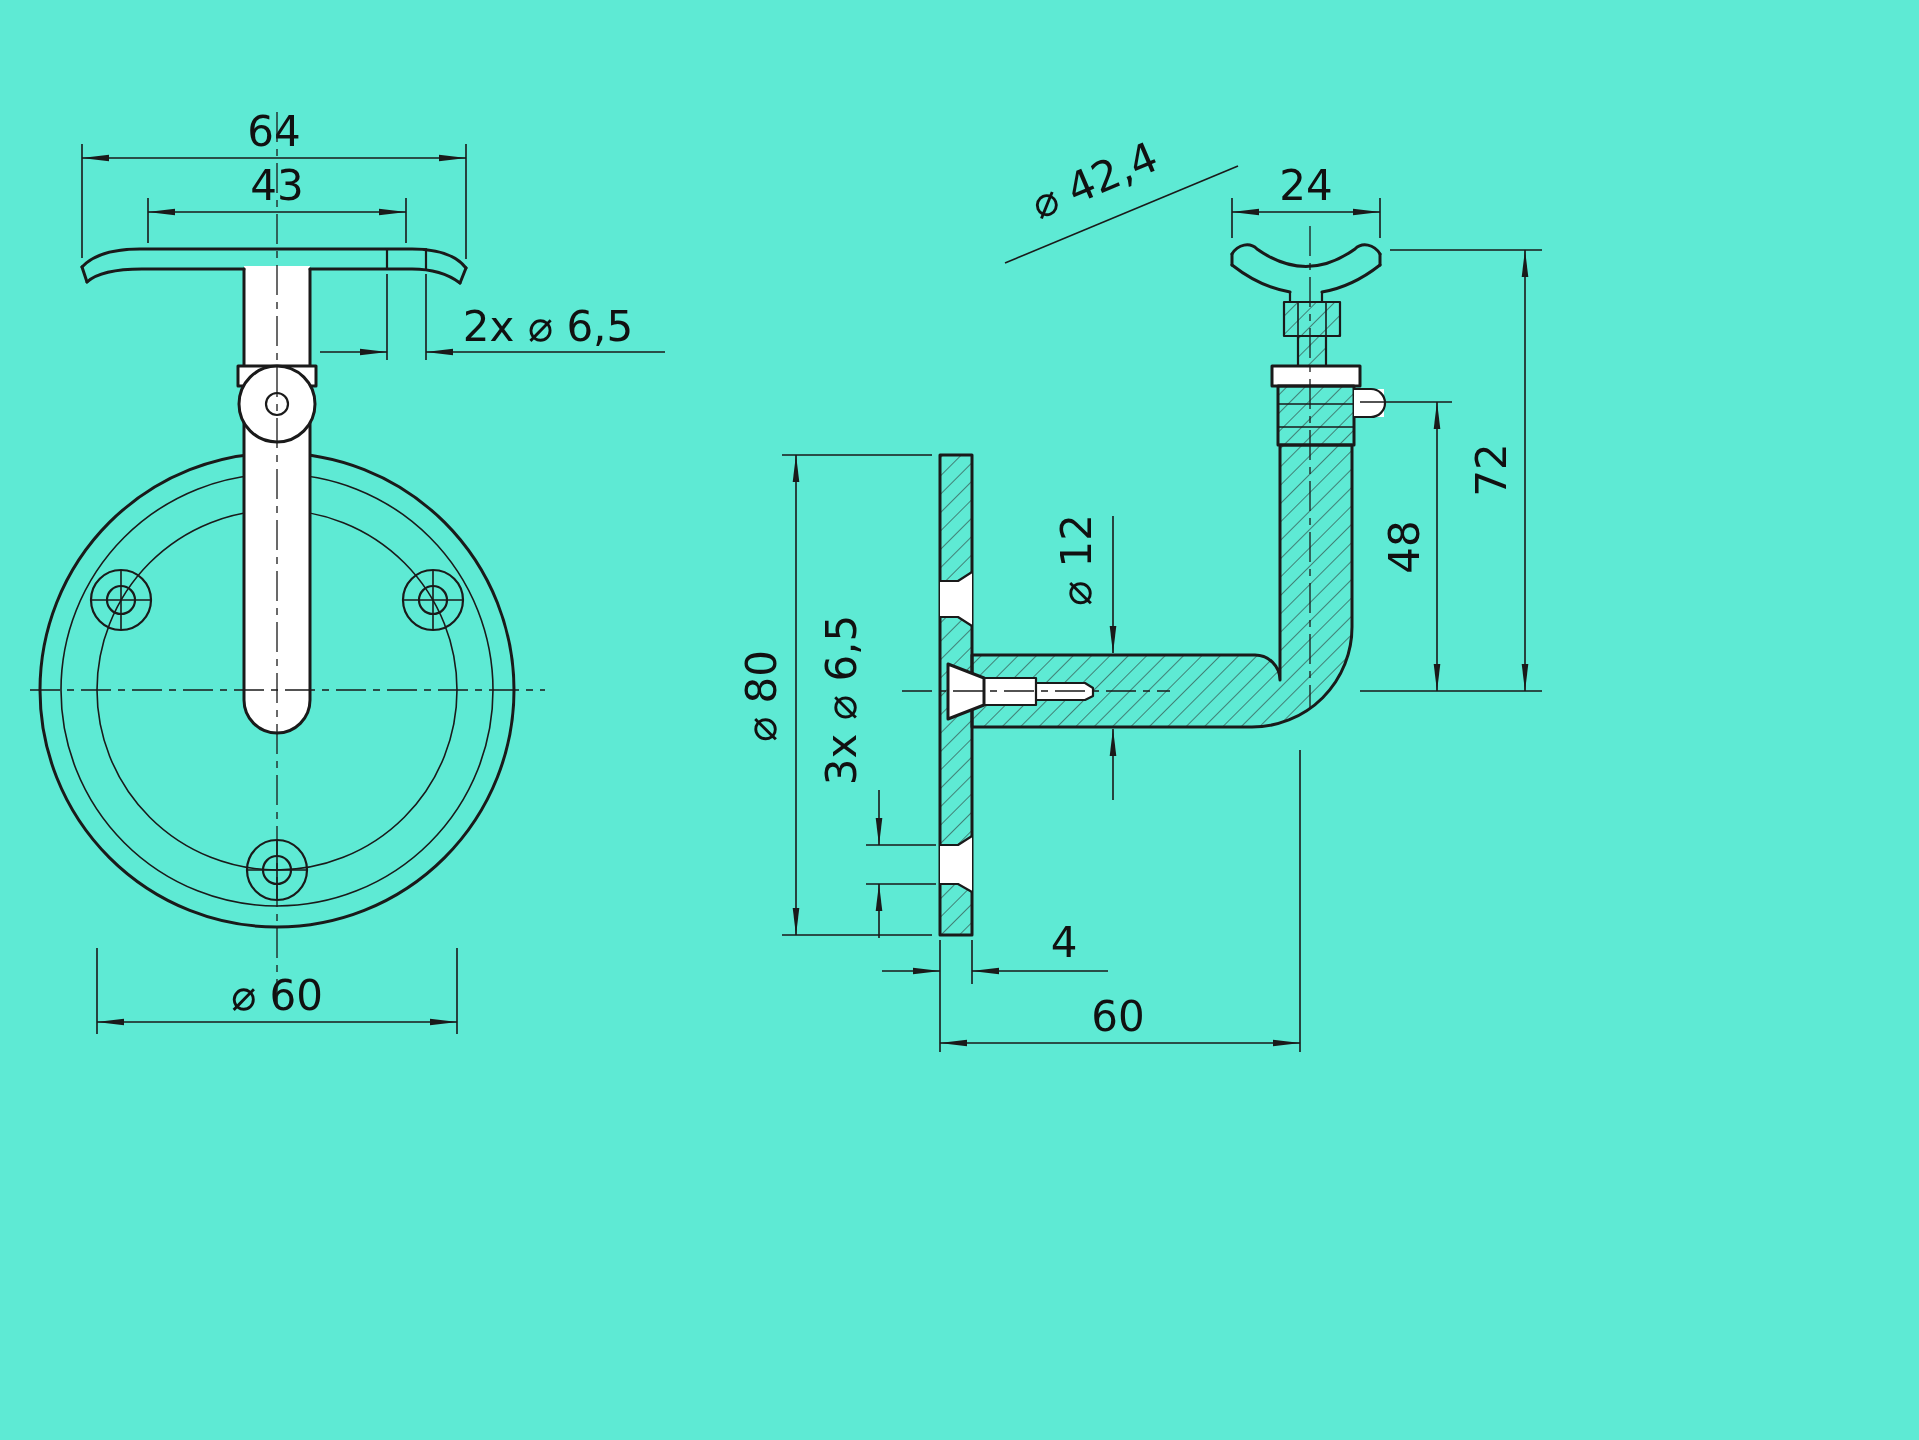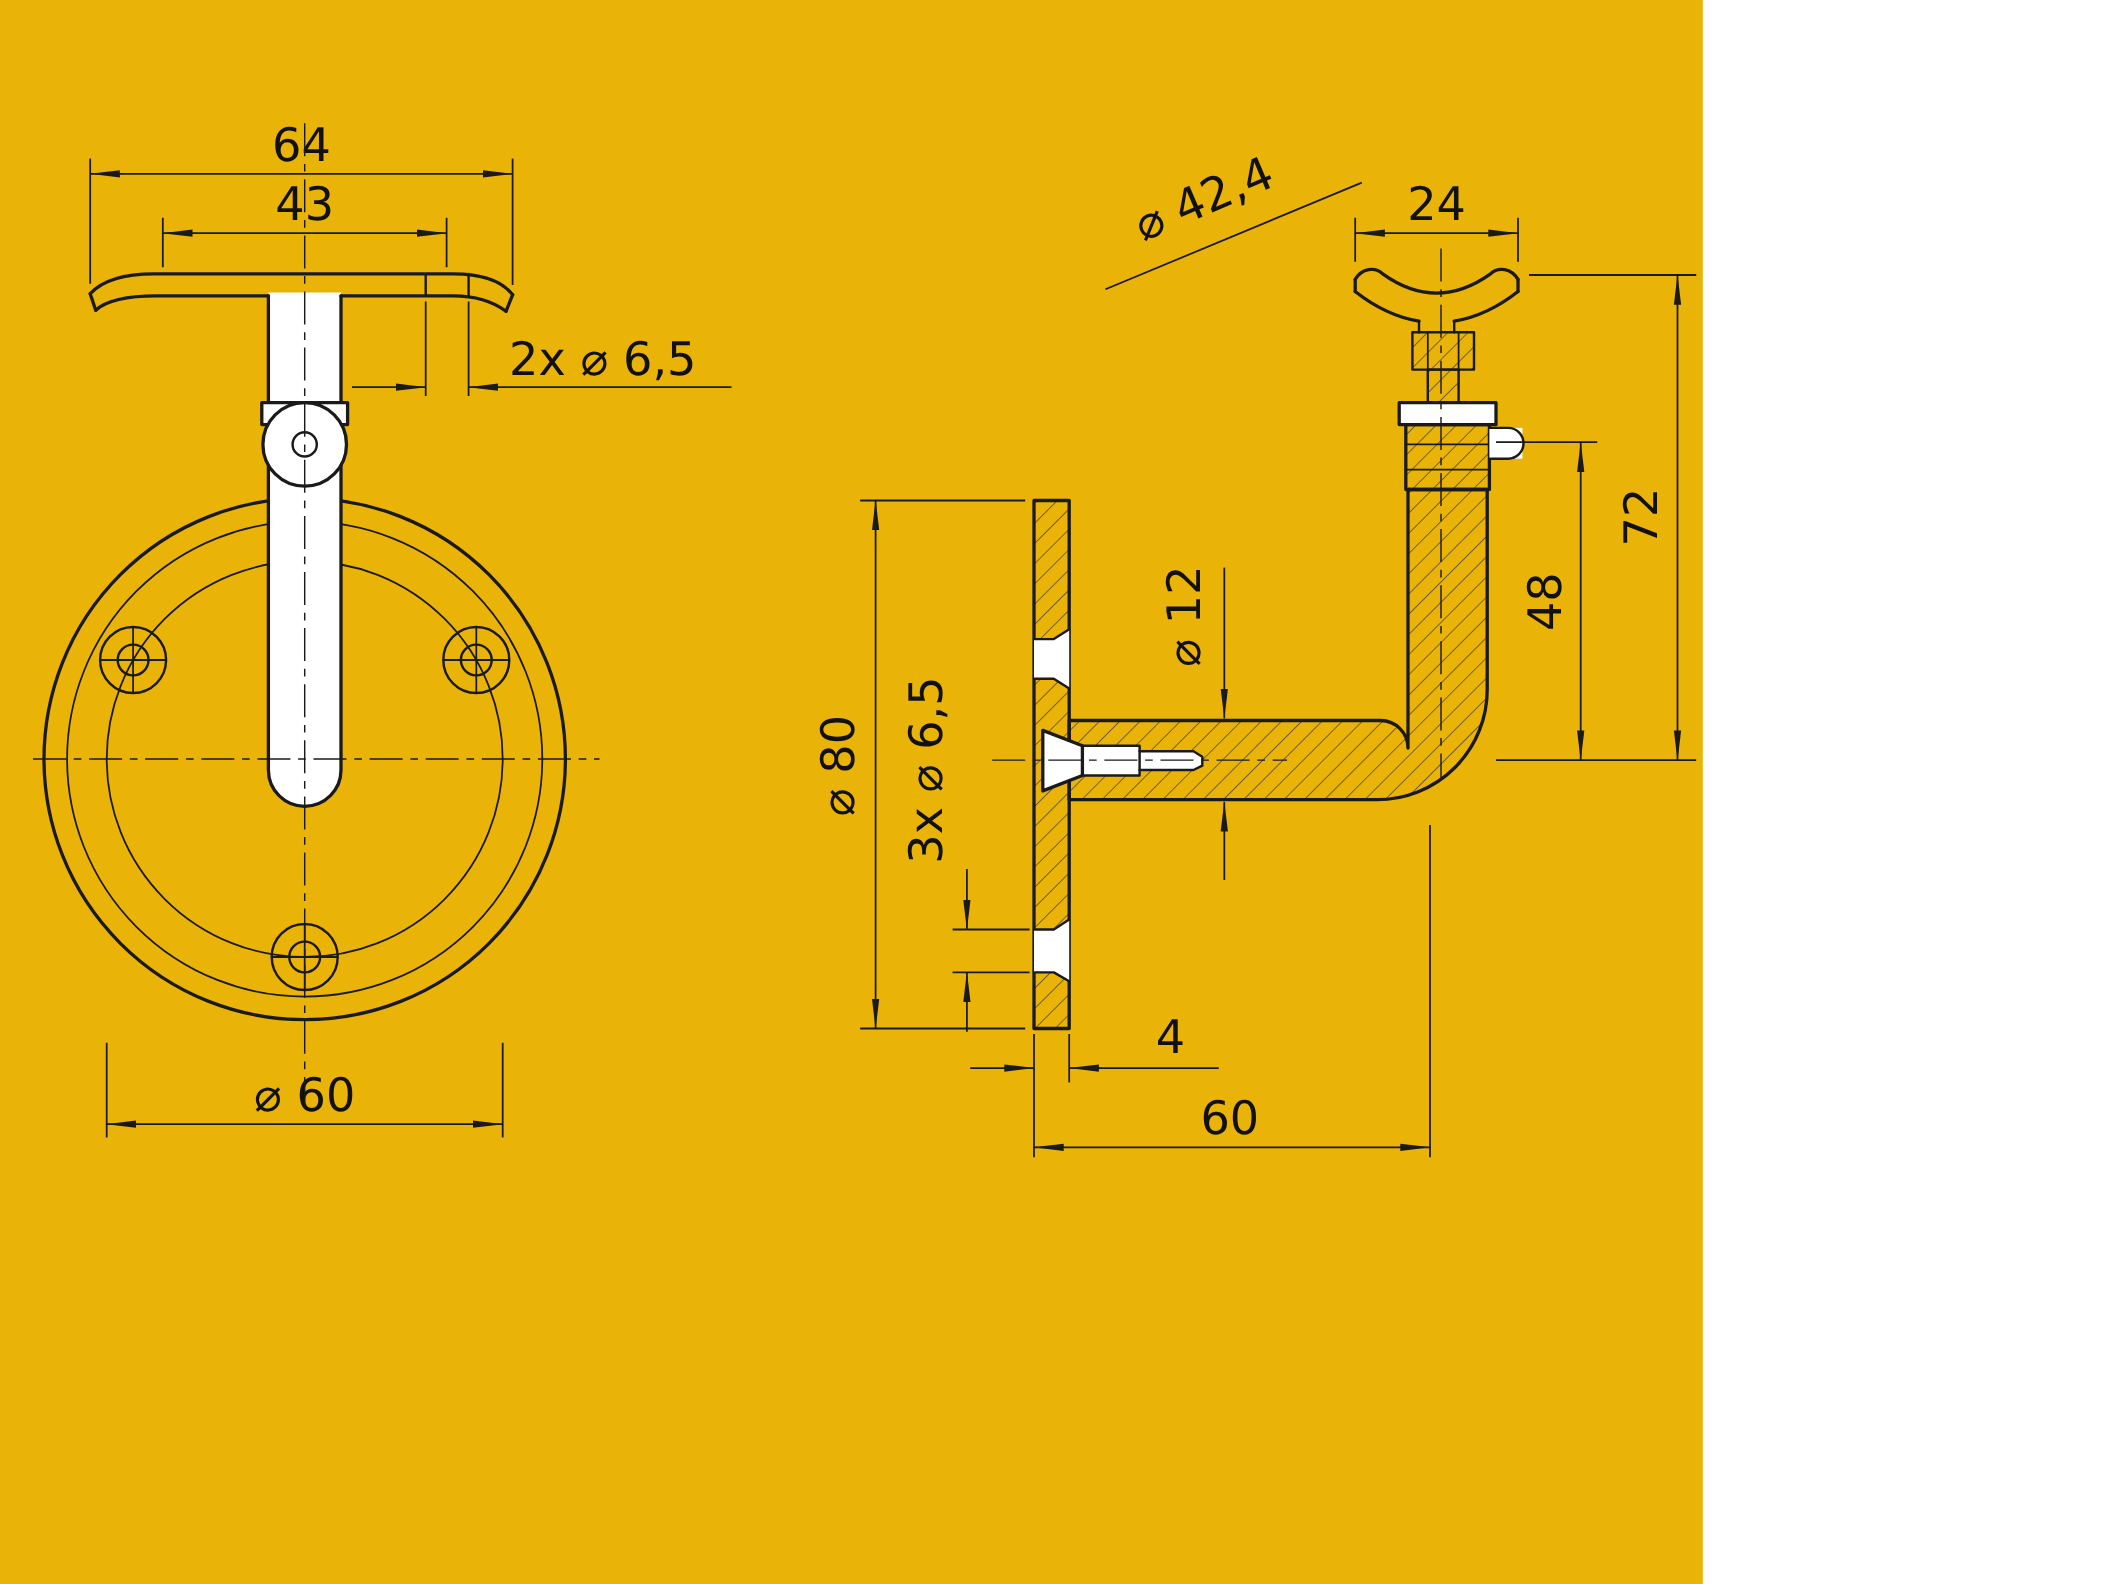--- a/index.html
+++ b/index.html
@@ -1,16 +1,16 @@
 <!DOCTYPE html>
 <html><head>
 <meta charset="utf-8">
 <style>
   html,body{margin:0;padding:0;background:#ffffff;}
-  .page{width:1548px;height:1440px;background:#eab308;position:relative;overflow:hidden;text-align:center;}
+  .page{width:1919px;height:1440px;background:#5eead4;position:relative;overflow:hidden;text-align:center;}
   svg{display:block;}
   .obj{fill:none;stroke:#1a1a1a;stroke-width:3;stroke-linecap:round;stroke-linejoin:round;}
   .obj2{fill:none;stroke:#1a1a1a;stroke-width:2.2;stroke-linecap:round;stroke-linejoin:round;}
   .thin{fill:none;stroke:#1a1a1a;stroke-width:1.6;}
   .center{fill:none;stroke:#1a1a1a;stroke-width:1.3;stroke-dasharray:30 7 7 7;}
   .dim{fill:none;stroke:#1a1a1a;stroke-width:1.6;marker-start:url(#arrow);marker-end:url(#arrow);}
   .dimend{fill:none;stroke:#1a1a1a;stroke-width:1.6;marker-end:url(#arrow);}
   .dimstart{fill:none;stroke:#1a1a1a;stroke-width:1.6;marker-start:url(#arrow);}
   .whitefill{fill:#ffffff;stroke:none;}
   .whiteobj{fill:#ffffff;stroke:#1a1a1a;stroke-width:3;stroke-linejoin:round;}

